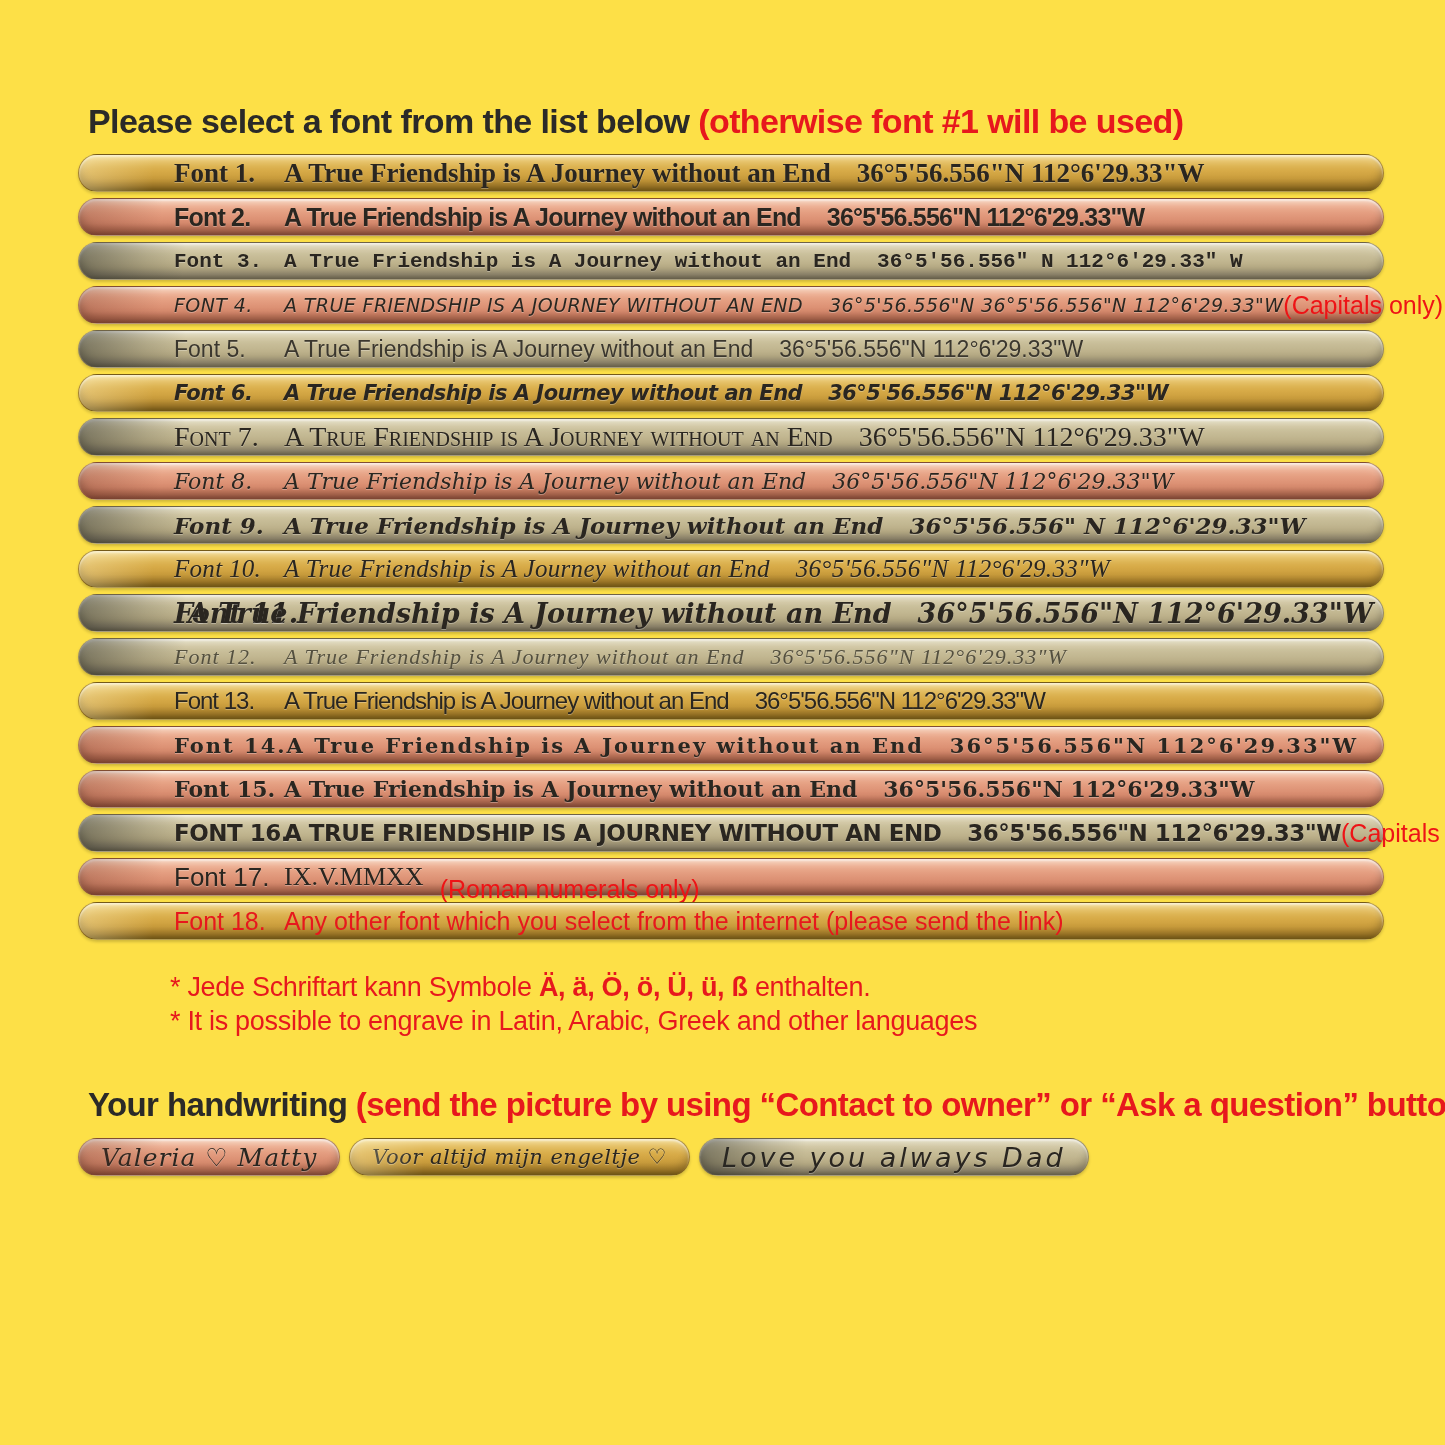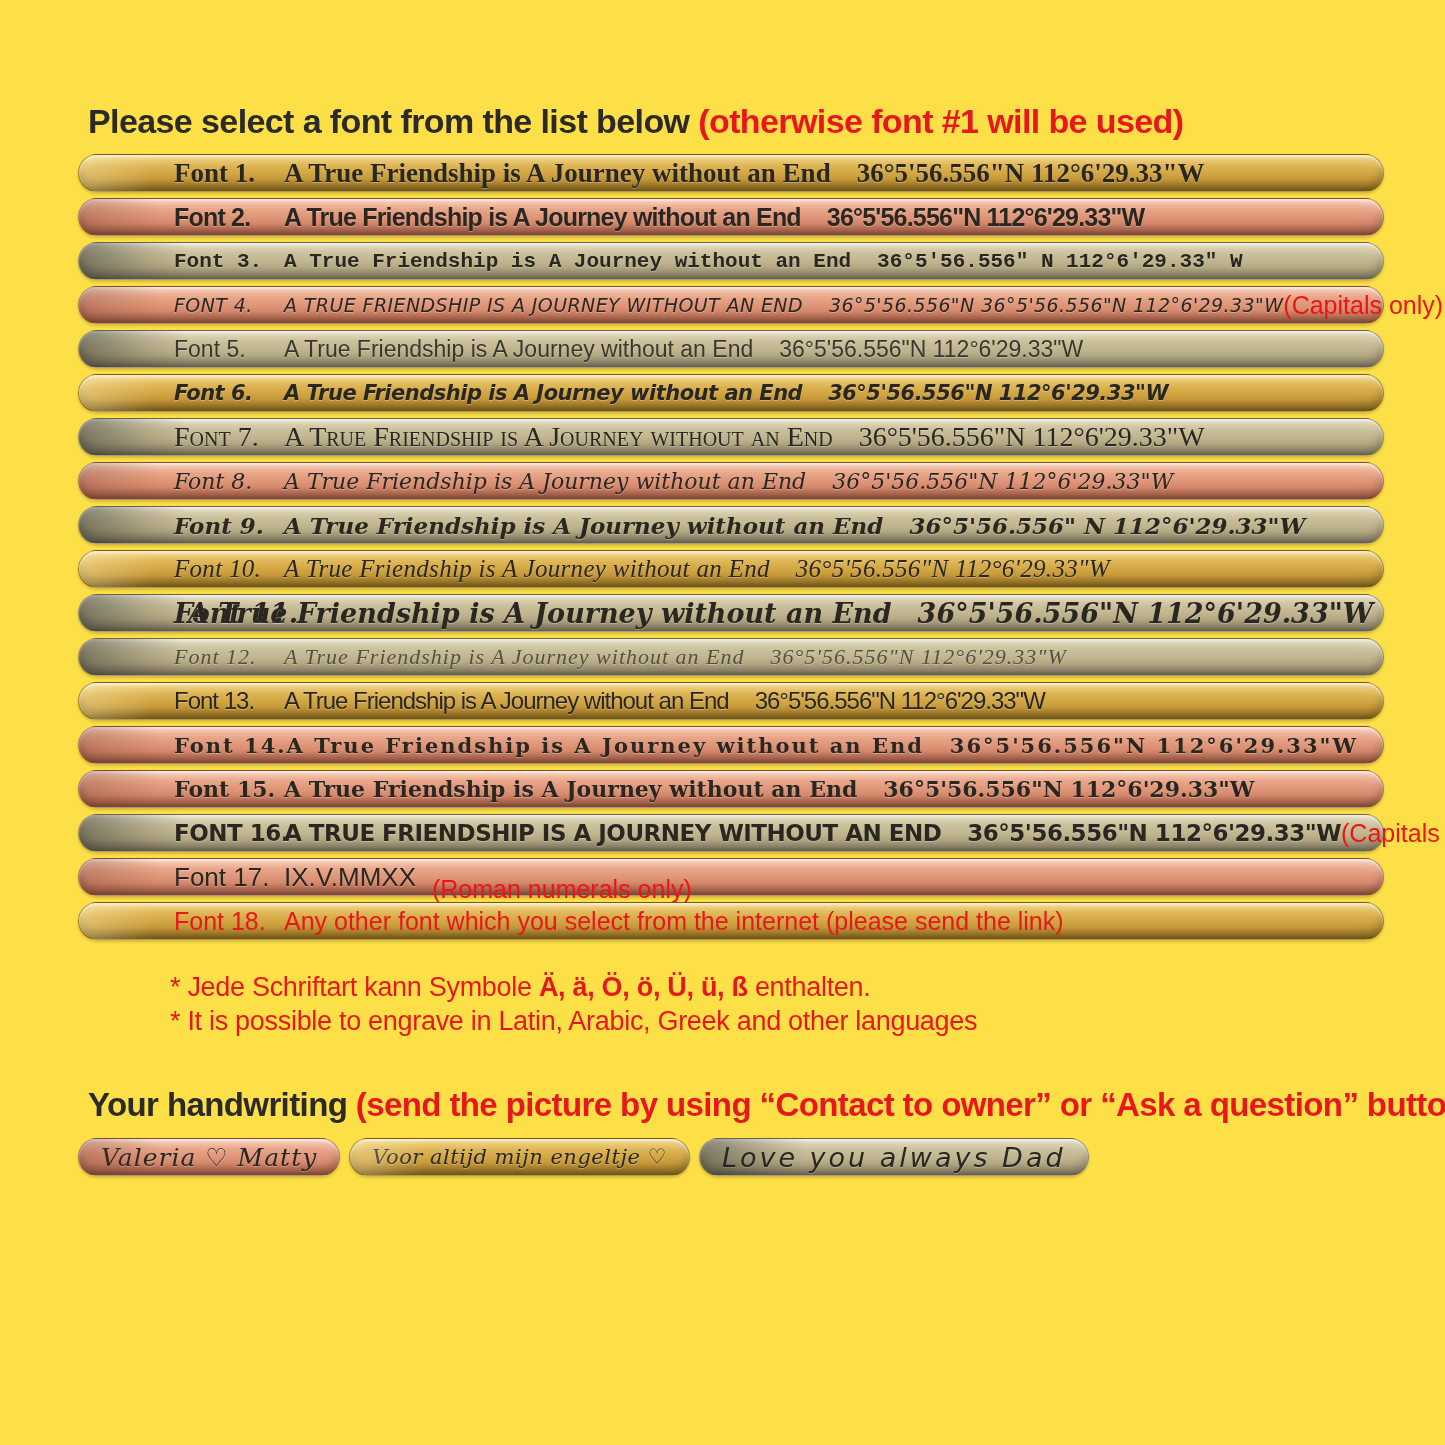--- a/index.html
+++ b/index.html
@@ -78,21 +78,21 @@
   .f8  { font-family:"DejaVu Serif",serif; font-style:italic; font-size:22px; }
   .f9  { font-family:"DejaVu Serif",serif; font-style:italic; font-weight:bold; font-size:23px; }
   .f10 { font-family:"Liberation Serif",serif; font-style:italic; font-size:25px; letter-spacing:0.3px; }
   .f11 { font-family:"DejaVu Serif",serif; font-style:italic; font-weight:bold; font-size:27px; }
   .f12 { font-family:"Liberation Serif",serif; font-style:italic; font-size:22px; color:#54503f; letter-spacing:1px; }
   .f13 { font-family:"Liberation Sans",sans-serif; font-size:24px; letter-spacing:-1px; }
   .f14 { font-family:"DejaVu Serif",serif; font-weight:bold; font-size:21px; letter-spacing:2px; }
   .f15 { font-family:"DejaVu Serif",serif; font-weight:bold; font-size:22px; }
   .f16 { font-family:"DejaVu Sans",sans-serif; font-weight:bold; font-size:23px; letter-spacing:-0.5px; }
   .f17l { font-family:"Liberation Sans",sans-serif; font-size:26px; }
-  .f17s { font-family:Liberation Sans, sans-serif; font-size:26px; }
+  .f17s { font-family:Liberation Serif, serif; font-size:26px; }
   .f18 { font-family:"Liberation Sans",sans-serif; font-size:25px; }
   .h1 { font-family:"DejaVu Serif",serif; font-style:italic; font-size:25px; letter-spacing:1px; }
   .h2 { font-family:"DejaVu Sans",sans-serif; font-style:oblique; font-size:27px; letter-spacing:3px; }
   .h3 { font-family:"DejaVu Serif",serif; font-style:italic; font-size:21px; letter-spacing:0.5px; }
 </style>
 </head>
 <body>
 
 <div class="canvas">
 

